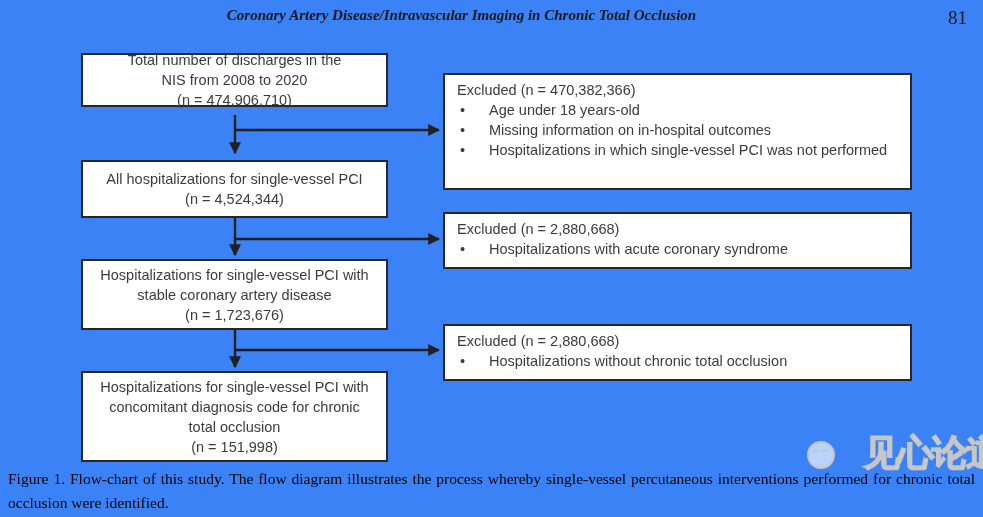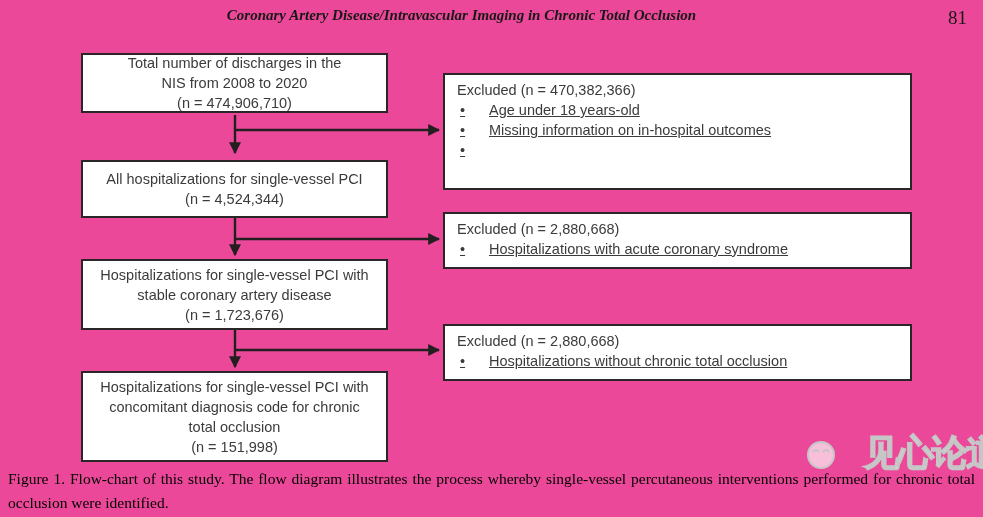--- a/index.html
+++ b/index.html
@@ -1,20 +1,20 @@
 <!DOCTYPE html>
 <html><head>
 <meta charset="utf-8">
 <style>
   html, body { margin: 0; padding: 0; background: #ffffff; }
   .page {
     position: relative;
     width: 983px;
     height: 517px;
-    background: #ec4899;
+    background: #3b82f6;
     font-family: "Liberation Serif", serif;
     overflow: hidden;
   }
 
   
   .header-title {
     position: absolute;
     top: 7px; left: 0; right: 60px;
     text-align: center;
     font-style: italic;
@@ -40,21 +40,21 @@
     align-items: center;
     justify-content: center;
     text-align: center;
     font-family: "Liberation Sans", sans-serif;
     font-size: 14.5px;
     line-height: 20px;
     color: #3b3b3b;
     white-space: pre-line;
     background: #ffffff;
   }
-  .mbox1 { top: 53px;  height: 60px; }
+  .mbox1 { top: 53px;  height: 54px; }
   .mbox2 { top: 160px; height: 58px; }
   .mbox3 { top: 259px; height: 71px; }
   .mbox4 { top: 371px; height: 91px; }
 
   
   .ebox {
     position: absolute;
     left: 443px;
     width: 469px;
     border: 2px solid #2a2627;
@@ -63,21 +63,21 @@
     font-size: 14.5px;
     line-height: 20px;
     color: #3b3b3b;
     padding: 5px 14px 0 12px;
     background: #ffffff;
   }
   .ebox1 { top: 73px;  height: 117px; }
   .ebox2 { top: 212px; height: 57px; }
   .ebox3 { top: 324px; height: 57px; }
 
-  .bullet { display: flex; padding-left: 3px; text-decoration: underline; }
+  .bullet { display: flex; padding-left: 3px; }
   .bullet-dot { flex: 0 0 29px; }
   .bullet-dot::before { content: "\2022"; }
 
   
   .arrows {
     position: absolute;
     left: 0; top: 0;
     pointer-events: none;
   }
 
@@ -156,20 +156,21 @@
     <div class="bullet">
       <span class="bullet-dot"></span>
       <span class="btext">Age under 18 years-old</span>
     </div>
     <div class="bullet">
       <span class="bullet-dot"></span>
       <span class="btext">Missing information on in-hospital outcomes</span>
     </div>
     <div class="bullet">
       <span class="bullet-dot"></span>
+      <span class="btext">Hospitalizations in which single-vessel PCI was not performed</span>
     </div>
   </div>
 
   <div class="ebox ebox2">
     <div class="ebox-title">Excluded (n = 2,880,668)</div>
     <div class="bullet">
       <span class="bullet-dot"></span>
       <span class="btext">Hospitalizations with acute coronary syndrome</span>
     </div>
   </div>

